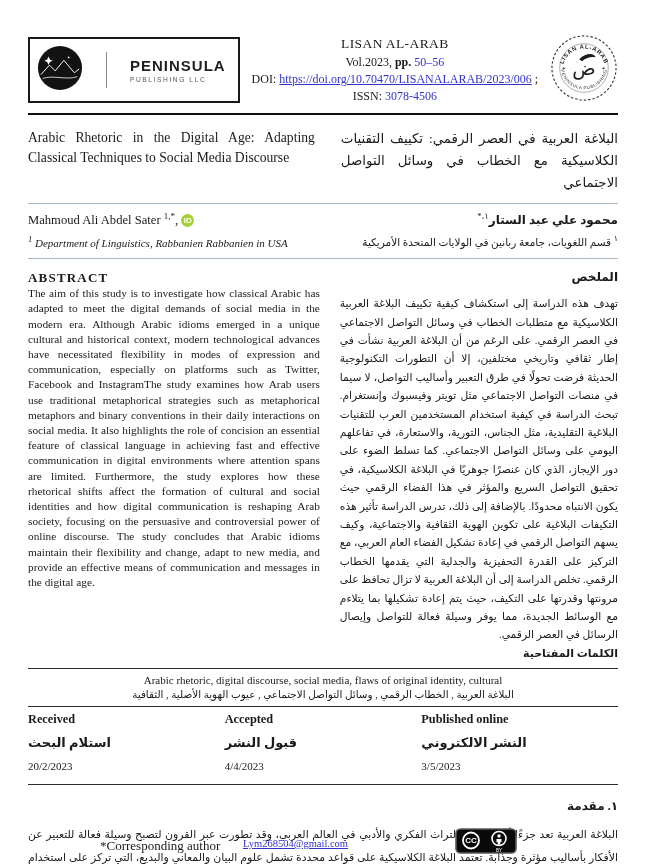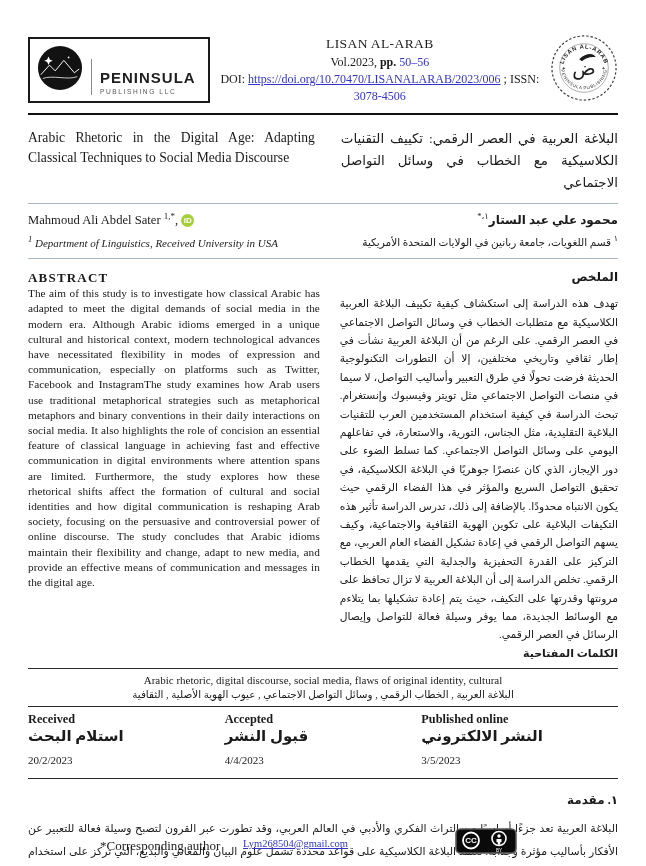--- a/index.html
+++ b/index.html
@@ -4,21 +4,21 @@
 <style>
   * { margin:0; padding:0; box-sizing:border-box; }
   html,body { background:#e8e8e8; }
   .page {
     width:646px; height:866px; margin:0 auto; background:#fff; color:#1a1a1a;
     font-family:"Liberation Serif","DejaVu Serif","DejaVu Sans",serif;
     position:relative; padding:34px 28px 0; overflow:hidden;
   }
   
   .hdr { display:flex; align-items:center; justify-content:space-between; }
-  .logo-box { display:flex; align-items:flex-end; gap:8px; border:2px solid #1a1a1a; padding:6px 12px 6px 7px; }
+  .logo-box { display:flex; align-items:center; gap:23px; border:2px solid #1a1a1a; padding:6px 12px 6px 7px; }
   .logo-divider { width:1px; height:36px; background:#8a8a8a; }
   .logo-name { font-family:"Liberation Sans",sans-serif; font-weight:bold; font-size:15px; letter-spacing:1px; color:#1f1f1f; }
   .logo-sub  { font-family:"Liberation Sans",sans-serif; font-size:6.6px; letter-spacing:1.6px; color:#555; margin-top:2px; }
   .hdr-center { text-align:center; line-height:1.4; font-size:12px; }
   .journal-title { font-size:13.5px; letter-spacing:.4px; }
   .blue { color:#3333cc; }
   a.link { color:#3333cc; text-decoration:underline; cursor:pointer; }
   .rule-thick { border-top:2.5px solid #101010; margin-top:7px; }
   .rule-light { border-top:1px solid #a9b6c6; }
   .rule-dark  { border-top:1.4px solid #2a2a2a; }
@@ -55,21 +55,21 @@
   
   .kw { text-align:center; }
   .kw-head-en { font-weight:bold; font-size:12.5px; margin-top:12px; }
   .kw-head-ar { font-weight:bold; font-size:11px; direction:rtl; margin:3px 0 8px; font-family:"Liberation Serif","DejaVu Sans",serif;text-align:right; }
   .kw-en { font-size:11px; margin:5px 0 2px; }
   .kw-ar { font-size:10.4px; direction:rtl; margin-bottom:6px; font-family:"Liberation Serif","DejaVu Sans",serif; }
   
   .dates { display:flex; text-align:left; padding:5px 0 12px; }
   .date-col { flex:1; }
   .dl-en { font-weight:bold; font-size:12.3px; }
-  .dl-ar { font-weight:bold; font-size:15px; direction:rtl; margin-top:0; font-family:"Liberation Serif","DejaVu Sans",serif; }
+  .dl-ar { font-weight:bold; font-size:13px; direction:rtl; margin-top:8px; font-family:"Liberation Serif","DejaVu Sans",serif; }
   .dv    { font-size:11px; margin-top:9px; }
   
   .intro { direction:rtl; margin-top:14px; font-family:"Liberation Serif","DejaVu Sans",serif; }
   .intro-heading { font-weight:bold; font-size:12px; }
   .intro-text { font-size:10.9px; line-height:23.5px; text-align:justify; margin-top:9px; }
   
   .ftr { position:absolute; left:0; right:0; bottom:6px; height:34px; }
   .corr  { position:absolute; left:100px; top:12px; font-size:13px; }
   .email { position:absolute; left:243px; top:12px; font-size:10.5px; }
   .cc-badge { position:absolute; left:455px; top:2px; cursor:pointer; }
@@ -143,21 +143,21 @@
       <span>Mahmoud Ali Abdel Sater </span><sup>1,*</sup><span>, </span>
       <span class="orcid">iD</span>
     </div>
     <div class="author-ar">
       <span>محمود علي عبد الستار</span><sup>١،*</sup>
     </div>
   </div>
 
   <div class="affil-row">
     <div class="affil-en">
-      <sup>1</sup><span> Department of Linguistics, Received University in USA</span>
+      <sup>1</sup><span> Department of Linguistics, Rabbanien Rabbanien in USA</span>
     </div>
     <div class="affil-ar">
       <sup>١</sup><span> قسم اللغويات، جامعة ربانين في الولايات المتحدة الأمريكية</span>
     </div>
   </div>
 
   <div class="rule-light sep-affil"></div>
 
   <div class="abstract-row">
     <div class="abs-en">

